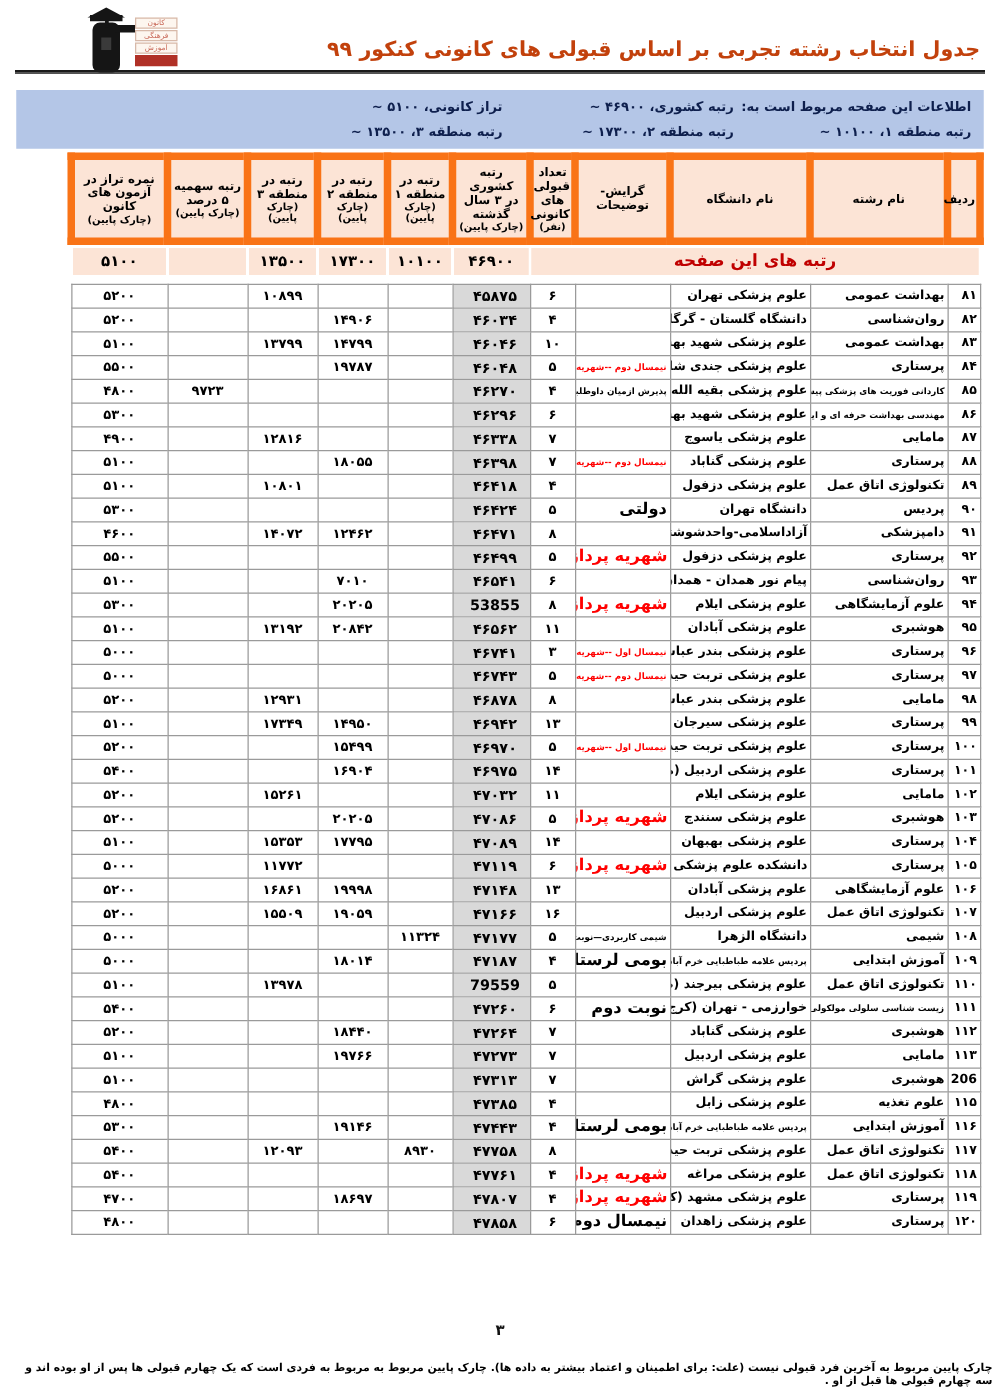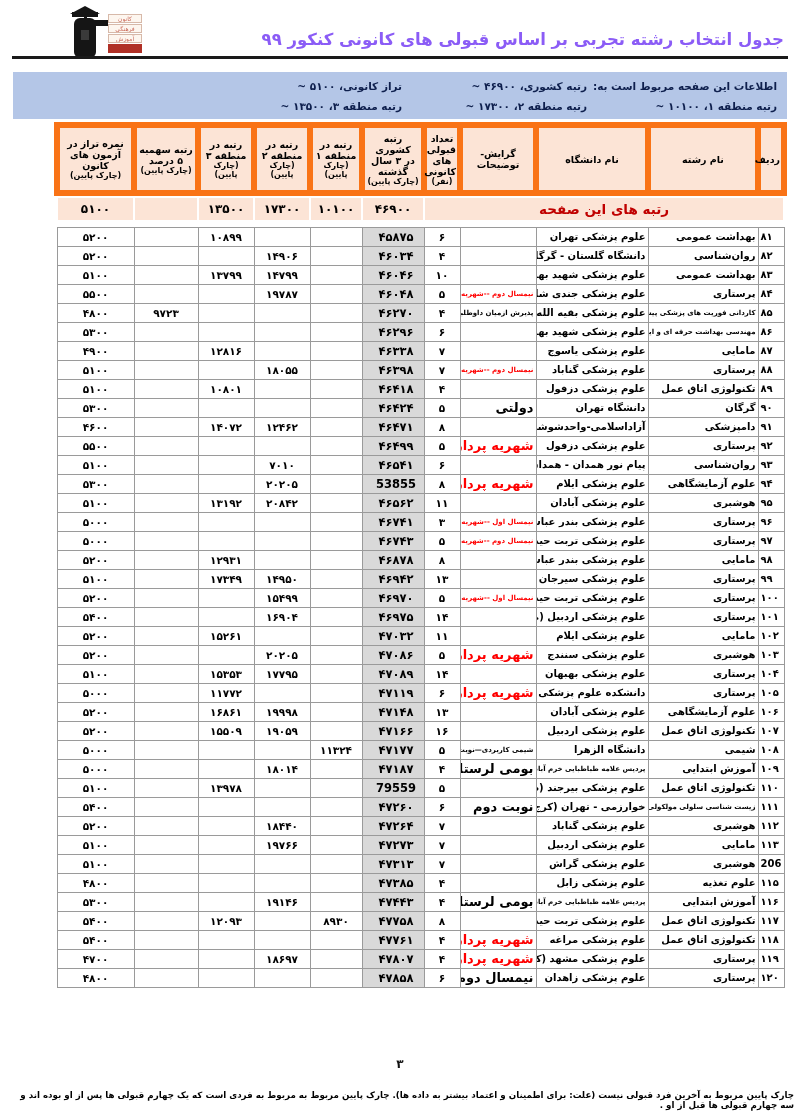--- a/index.html
+++ b/index.html
@@ -10,21 +10,21 @@
   html,body{width:800px;}
   body{
     width:800px; height:1119px; position:relative; background:#ffffff;
     font-family:"DejaVu Sans","Liberation Sans",sans-serif;
     color:var(--ink); direction:rtl; overflow:hidden;
   }
   
   .masthead{position:absolute; top:0; right:0; left:0; height:62px;}
   .page-title{
     position:absolute; top:30px; right:16px; left:150px;
-    font-size:16.5px; font-weight:bold; text-align:right; color:#8b5cf6;
+    font-size:16.5px; font-weight:bold; text-align:right; color:#c2410c;
   }
   .title-rule{position:absolute; top:56px; right:12px; left:12px; height:3px;
     border-top:2.5px solid #1a1a1a; border-bottom:1px solid #1a1a1a;}
   .logo{position:absolute; top:4px; left:62px; width:84px; height:56px;}
   .logo svg{position:absolute; top:0; left:0;}
   .logo-lines{position:absolute; top:10px; left:46px; width:34px; text-align:center;}
   .logo-line{font-size:6px; color:#c96a5a; border:0.5px solid #d7b9a9; background:#fdf6ef;
     margin-bottom:1px; line-height:8px; height:9px; overflow:hidden;}
   .logo-block{height:9px; background:#b03026; margin-top:1px;}
   
@@ -46,21 +46,21 @@
   th{
     background:var(--peach); border:6px solid #f97316; vertical-align:middle;
     font-size:9.5px; font-weight:bold; color:#000; height:68px; padding:1px;
   }
   th .sub{font-size:8px;}
   tr.gap td{border:none; background:#fff; height:5px; padding:0;}
   td{
     border:1px solid var(--grid); height:19px; padding:0 2px;
     font-weight:bold; font-size:10px; color:#000; overflow:hidden; white-space:nowrap;
   }
-  td.c{text-align:left;}
+  td.c{text-align:right;}
   td.r{text-align:right;}
   td.num{text-align:center; font-size:10.5px;}
   td.national{background:var(--gray); font-size:11.5px; text-align:center;padding-left:8px;}
   td.note{font-size:13px; text-align:right; padding-left:1px;}
   td.note.redtxt{color:var(--red);}
   td.sm{font-size:7px;}
   tr.summary td{
     background:var(--peach); border:2px solid #ffffff; height:24px;
     font-size:12px; text-align:center;
   }
@@ -302,21 +302,21 @@
         <td class="num">۴</td>
         <td class="national">۴۶۴۱۸</td>
         <td class="num"></td>
         <td class="num"></td>
         <td class="num">۱۰۸۰۱</td>
         <td class="num"></td>
         <td class="num">۵۱۰۰</td>
       </tr>
       <tr>
         <td class="c">۹۰</td>
-        <td class="r">گرگان</td>
+        <td class="r">پردیس</td>
         <td class="r">دانشگاه تهران</td>
         <td class="note">دولتی</td>
         <td class="num">۵</td>
         <td class="national">۴۶۴۲۴</td>
         <td class="num"></td>
         <td class="num"></td>
         <td class="num"></td>
         <td class="num"></td>
         <td class="num">۵۳۰۰</td>
       </tr>

